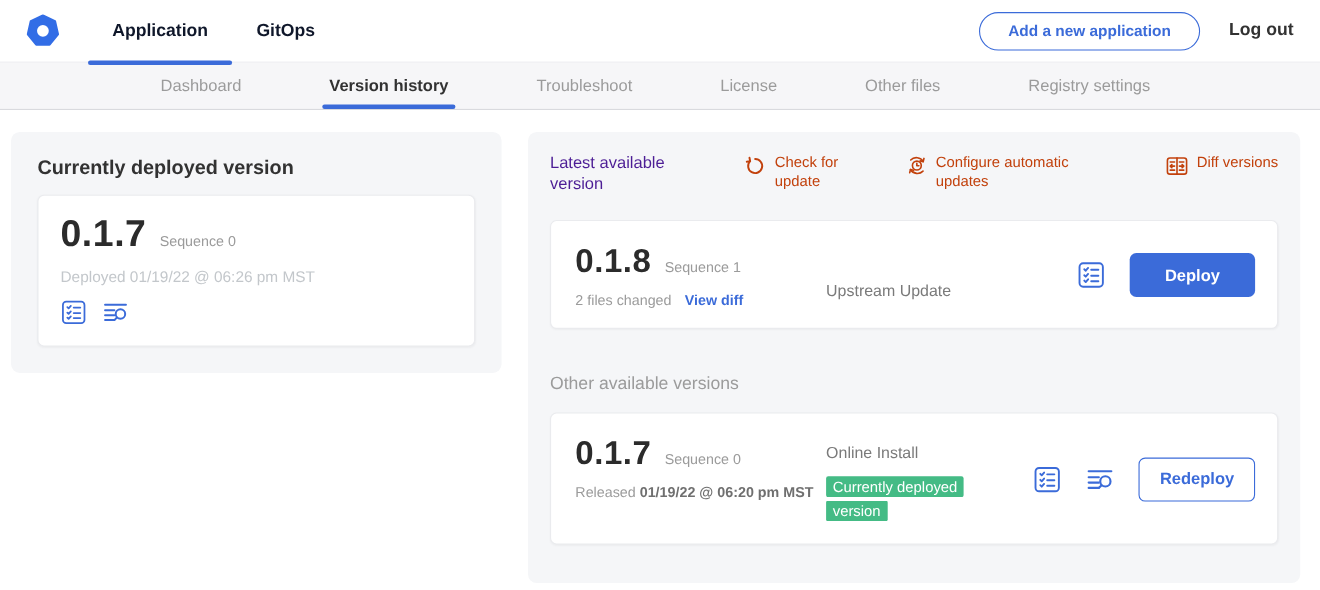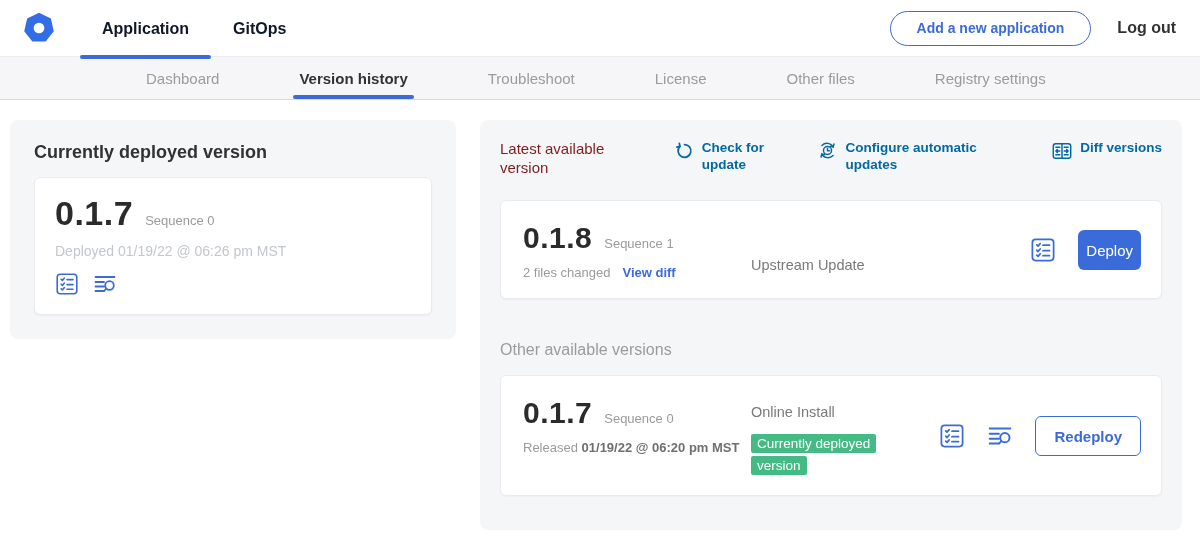--- a/index.html
+++ b/index.html
@@ -43,43 +43,43 @@
   .ver-row { display:flex; align-items:baseline; }
   .ver-big { font-size:34px; font-weight:bold; color:#2b2b2b; letter-spacing:.5px; }
   .ver-seq { font-size:13px; color:#9b9b9b; margin-left:12px; }
   .deployed-line { margin-top:10px; font-size:14px; color:#c3c7cb; }
   .icon-row { margin-top:13px; display:flex; gap:14px; align-items:center; }
   .blue-icon { color:#3b6bd9; cursor:pointer; display:inline-flex; }
 
   
   .right-panel { flex:1; min-height:410px; padding:20px 20px 18px; }
   .latest-header { display:flex; justify-content:space-between; align-items:flex-start; }
-  .latest-title { font-size:15px; color:#7f1d1d; width:128px; line-height:1.25; }
-  .header-action { display:flex; gap:7px; color:#0369a1; font-size:13.5px; font-weight:700;
+  .latest-title { font-size:15px; color:#4c1d95; width:128px; line-height:1.25; }
+  .header-action { display:flex; gap:7px; color:#c2410c; font-size:13.5px; font-weight:400;
     line-height:1.25; cursor:pointer; align-items:flex-start; }
   .header-action .act-label { max-width:160px; }
   .act-narrow { max-width:70px !important; }
 
   .release-card { margin-top:22px; padding:20px 20px 18px 22px; display:flex; }
   .rel-left { width:228px; flex:0 0 auto; }
   .rel-ver { font-size:30px; font-weight:bold; color:#2b2b2b; letter-spacing:.5px; }
   .released-line { margin-top:9px; font-size:13px; color:#9b9b9b; line-height:1.4;
     max-width:220px; }
   .released-line b { color:#6f6f6f; }
   .files-row { margin-top:10px; font-size:13px; color:#9b9b9b; display:flex; gap:12px; }
   .view-diff { color:#3b6bd9; font-weight:600; cursor:pointer; }
   .rel-mid { flex:1; font-size:14.5px; color:#7a7a7a; }
   .rel-mid.pt-upstream { padding-top:36px; }
   .rel-mid.pt-online { padding-top:8px; }
   .badge-wrap { width:142px; margin-top:12px; line-height:1.55; }
   .badge { background:#44bb85; color:#fff; font-size:13.5px; padding:2px 6px;
     -webkit-box-decoration-break:clone; box-decoration-break:clone; border-radius:2px; }
   .rel-right { display:flex; align-items:center; gap:22px; flex:0 0 auto; }
-  .btn-primary { background:#3b6bd9; border:none; color:#fff; font-weight:normal;
-    font-size:15px; border-radius:6px; height:40px; padding:0 8px; cursor:pointer;
+  .btn-primary { background:#3b6bd9; border:none; color:#fff; font-weight:bold;
+    font-size:15px; border-radius:6px; height:40px; padding:0 32px; cursor:pointer;
     font-family:inherit; }
   .btn-outline { background:#fff; border:1px solid #3b6bd9; color:#3b6bd9; font-weight:bold;
     font-size:15px; border-radius:6px; height:40px; padding:0 18px; cursor:pointer;
     font-family:inherit; }
   .other-title { margin-top:42px; font-size:16px; color:#9b9b9b; }
   .other-card { margin-top:16px; }
 </style>
 </head>
 <body>
 

